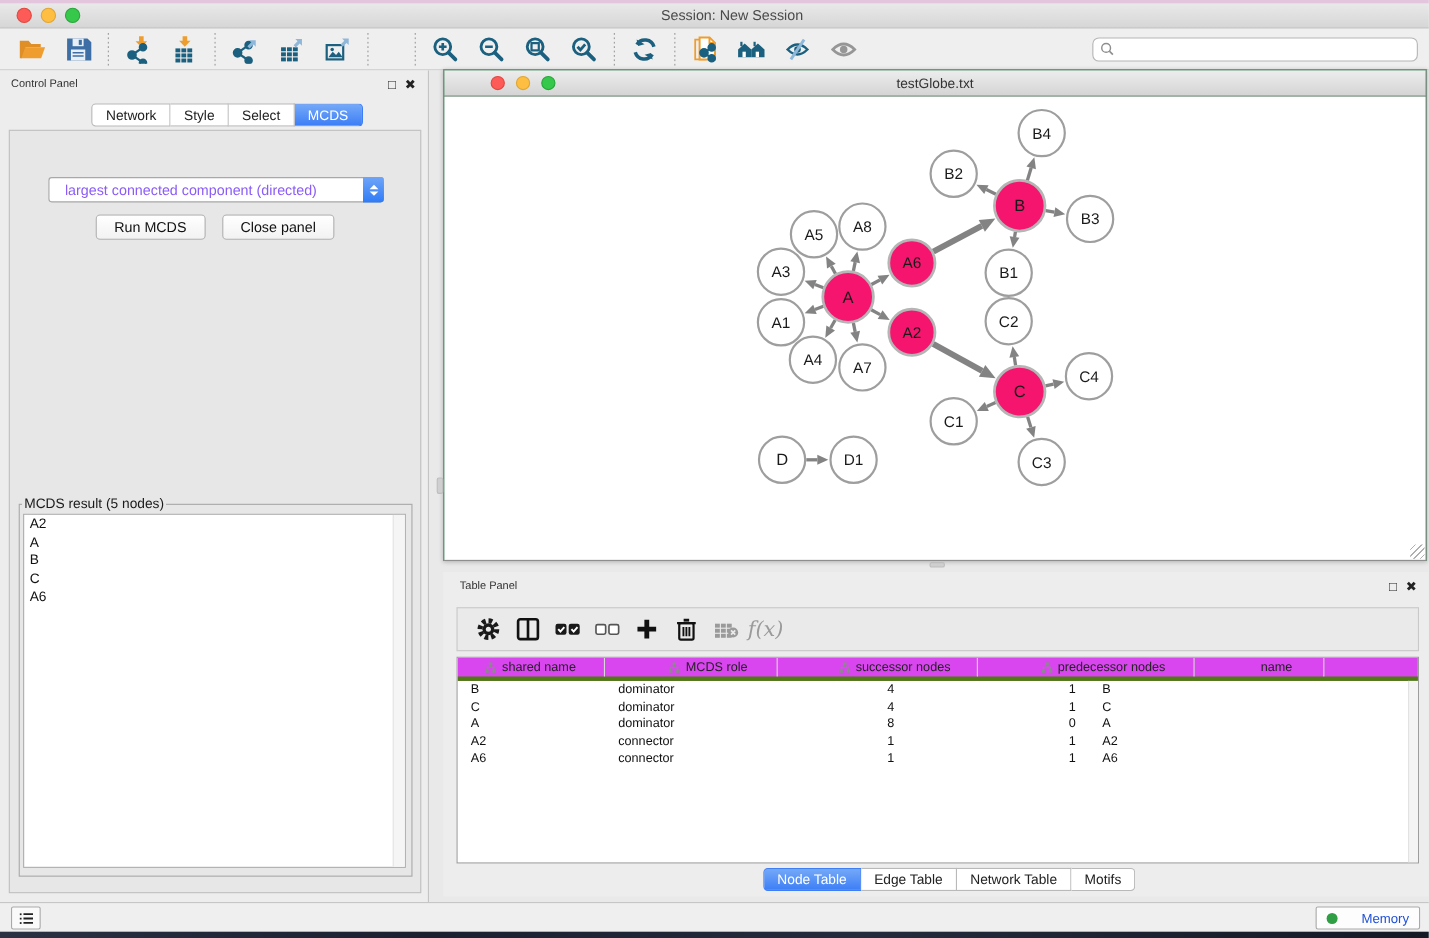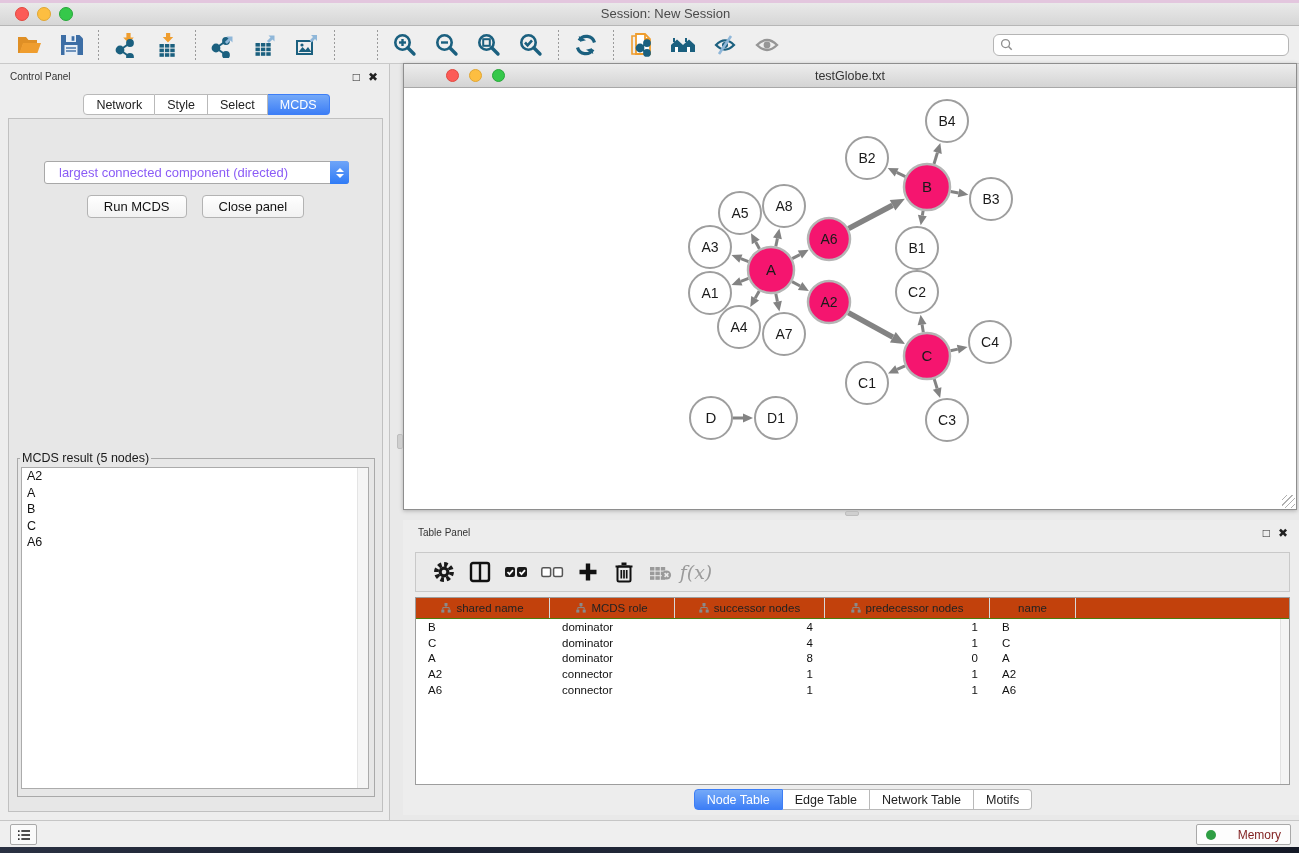--- a/index.html
+++ b/index.html
@@ -78,34 +78,34 @@
   .mini-thumb-h { position:absolute; left:441px; bottom:-7px; width:14px; height:5px; background:#cfcfcf; border:1px solid #bdbdbd; border-radius:2px; }
 
   
   .table-panel { position:absolute; left:13px; top:456px; right:0; height:295px; background:#ededed; }
   .tp-toolbar { position:absolute; left:12px; top:32px; right:9px; height:40px; background:#eaeaea;
     border:1px solid #c9c9c9; display:flex; align-items:center; padding:0 10px; }
   .tp-btn { width:36px; height:32px; display:flex; align-items:center; justify-content:center; flex:0 0 auto; }
   .tp-btn svg { width:24px; height:24px; }
   .fx-text { font-family:"DejaVu Serif", serif; font-style:italic; font-size:19px; color:#9a9a9a; }
   .datatable { position:absolute; left:12px; top:77px; right:9px; height:188px; background:#fff; border:1px solid #9d9d9d; overflow:hidden; }
-  .dt-header { display:flex; height:21px; background:#c2410c; border-bottom:1px solid #4d7c0f; }
+  .dt-header { display:flex; height:21px; background:#d946ef; border-bottom:4px solid #4d7c0f;gap:32px; }
   .dt-hcell { display:flex; align-items:center; justify-content:center; gap:5px; font-size:11.5px;
     color:#222; border-right:1px solid #d8d8d8; flex:0 0 auto; }
   .dt-row { display:flex; height:15.8px; align-items:center; }
   .dt-cell { font-size:11.5px; color:#111; flex:0 0 auto; padding:0 12px; white-space:nowrap; }
   .dt-scroll { position:absolute; right:0; top:21px; bottom:0; width:9px; background:#f4f4f4; border-left:1px solid #e2e2e2; }
   .tp-tabs { position:absolute; left:0; top:269px; width:100%; display:flex; justify-content:center; }
 
   
   .statusbar { position:absolute; left:0; bottom:6px; width:100%; height:27px; background:#efefef; border-top:1px solid #c6c6c6; }
   .sb-left-btn { position:absolute; left:10px; top:3px; width:27px; height:21px; background:#fafafa;
     border:1px solid #a9a9a9; border-radius:2px; display:flex; align-items:center; justify-content:center; }
   .memory-btn { position:absolute; right:8px; top:3px; height:21px; background:#fdfdfd; border:1px solid #a9a9a9;
-    border-radius:2px; display:flex; align-items:center; gap:22px; padding:0 9px; font-size:12px; color:#7f1d1d; }
+    border-radius:2px; display:flex; align-items:center; gap:22px; padding:0 9px; font-size:12px; color:#1d4ed8; }
   .mem-dot { width:10px; height:10px; border-radius:50%; }
   .desktop-strip { position:absolute; left:0; bottom:0; width:100%; height:6px;
     background:linear-gradient(90deg,#2a3142,#1a2030 30%,#242b3c 60%,#141926); }
 </style>
 </head>
 <body>
 
 <div class="app">
 
   <div class="titlebar">

